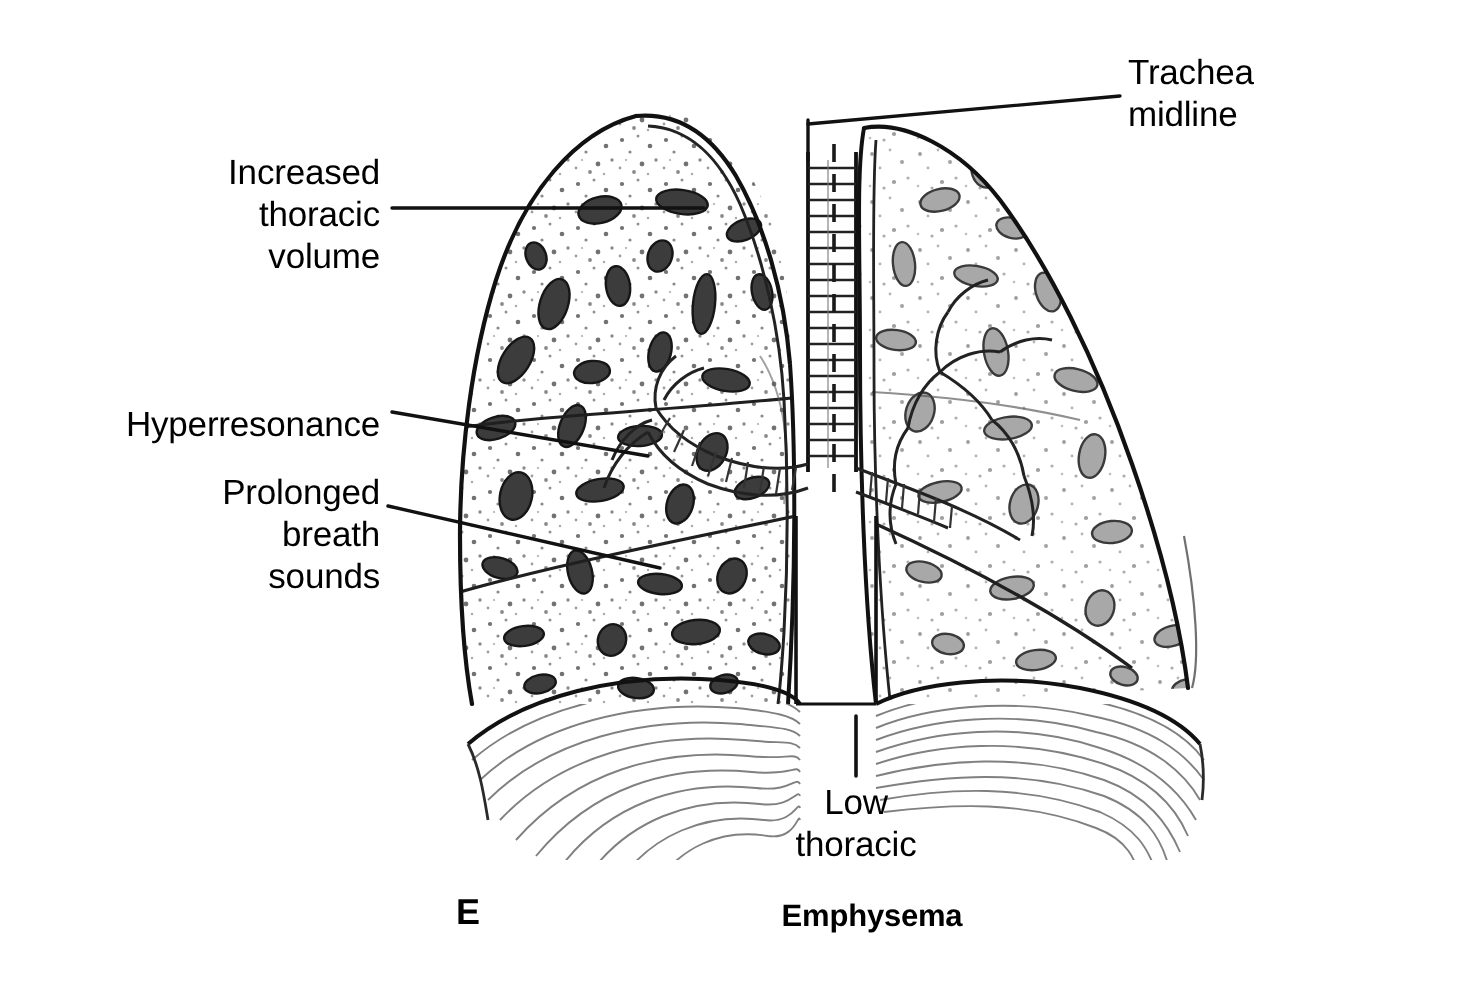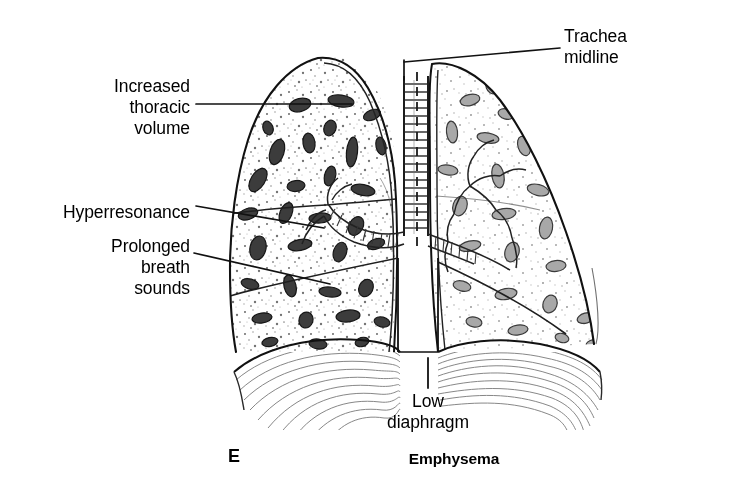--- a/index.html
+++ b/index.html
@@ -22,21 +22,21 @@
   }
   .lbl.right{text-align:right;}
   .lbl.center{text-align:center;}
   .lbl.bold{font-weight:bold;}
   #lbl-increased{left:60px;top:76px;width:130px;}
   #lbl-hyperresonance{left:4px;top:202px;width:186px;}
   #lbl-prolonged{left:66px;top:236px;width:124px;}
   #lbl-trachea{left:564px;top:26px;width:160px;text-align:left;}
   #lbl-lowdiaphragm{left:364px;top:391px;width:128px;}
   #lbl-panel-e{left:222px;top:446px;width:24px;font-size:18px;}
-  #lbl-emphysema{left:391px;top:448px;width:126px;font-size:15.5px;}
+  #lbl-emphysema{left:373px;top:448px;width:126px;font-size:15.5px;}
 </style>
 </head>
 <body>
 
 <svg id="figure" viewBox="0 0 736 492" xmlns="http://www.w3.org/2000/svg">
   <defs>
 
     <pattern id="stipple" width="22" height="22" patternUnits="userSpaceOnUse">
       <rect width="22" height="22" fill="#ffffff"></rect>
       <circle cx="3" cy="4" r="1.05" fill="#3a3a3a" opacity=".72"></circle>
@@ -330,17 +330,17 @@
 <div class="lbl right" id="lbl-hyperresonance">Hyperresonance</div>
 
 <div class="lbl right" id="lbl-prolonged">Prolonged
 breath
 sounds</div>
 
 <div class="lbl" id="lbl-trachea">Trachea
 midline</div>
 
 <div class="lbl center" id="lbl-lowdiaphragm">Low
-diaphragm</div>
+thoracic</div>
 
 <div class="lbl bold center" id="lbl-panel-e">E</div>
 
 <div class="lbl bold center" id="lbl-emphysema">Emphysema</div>
 
 </body></html>

